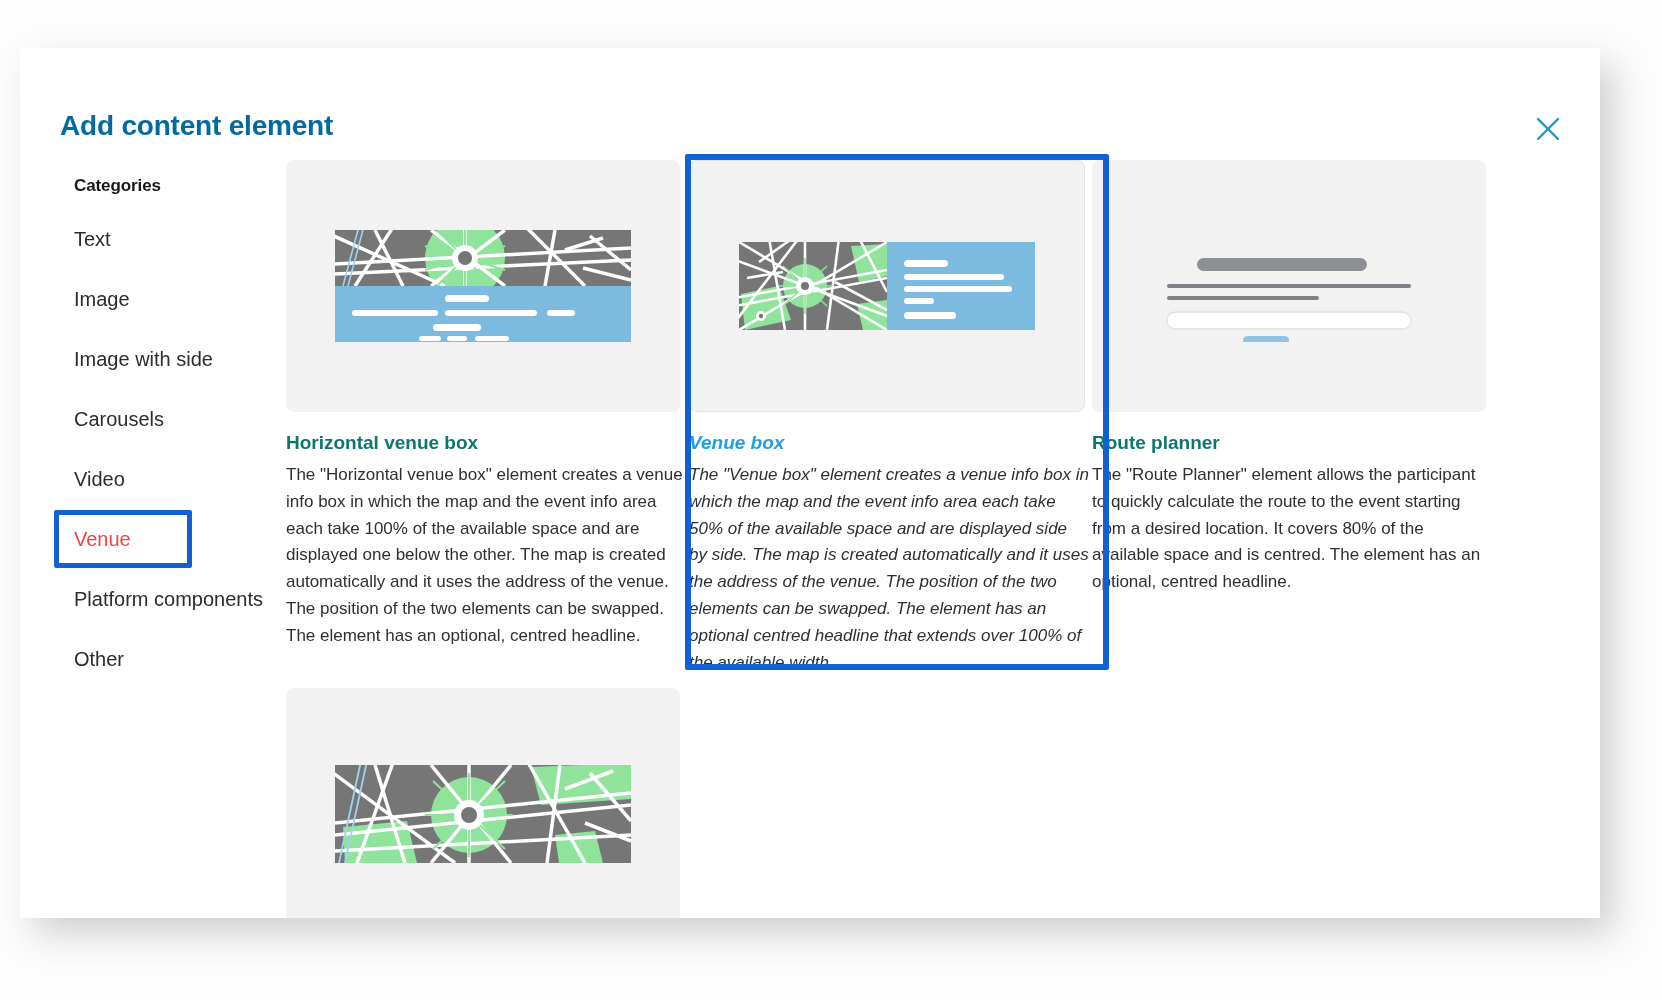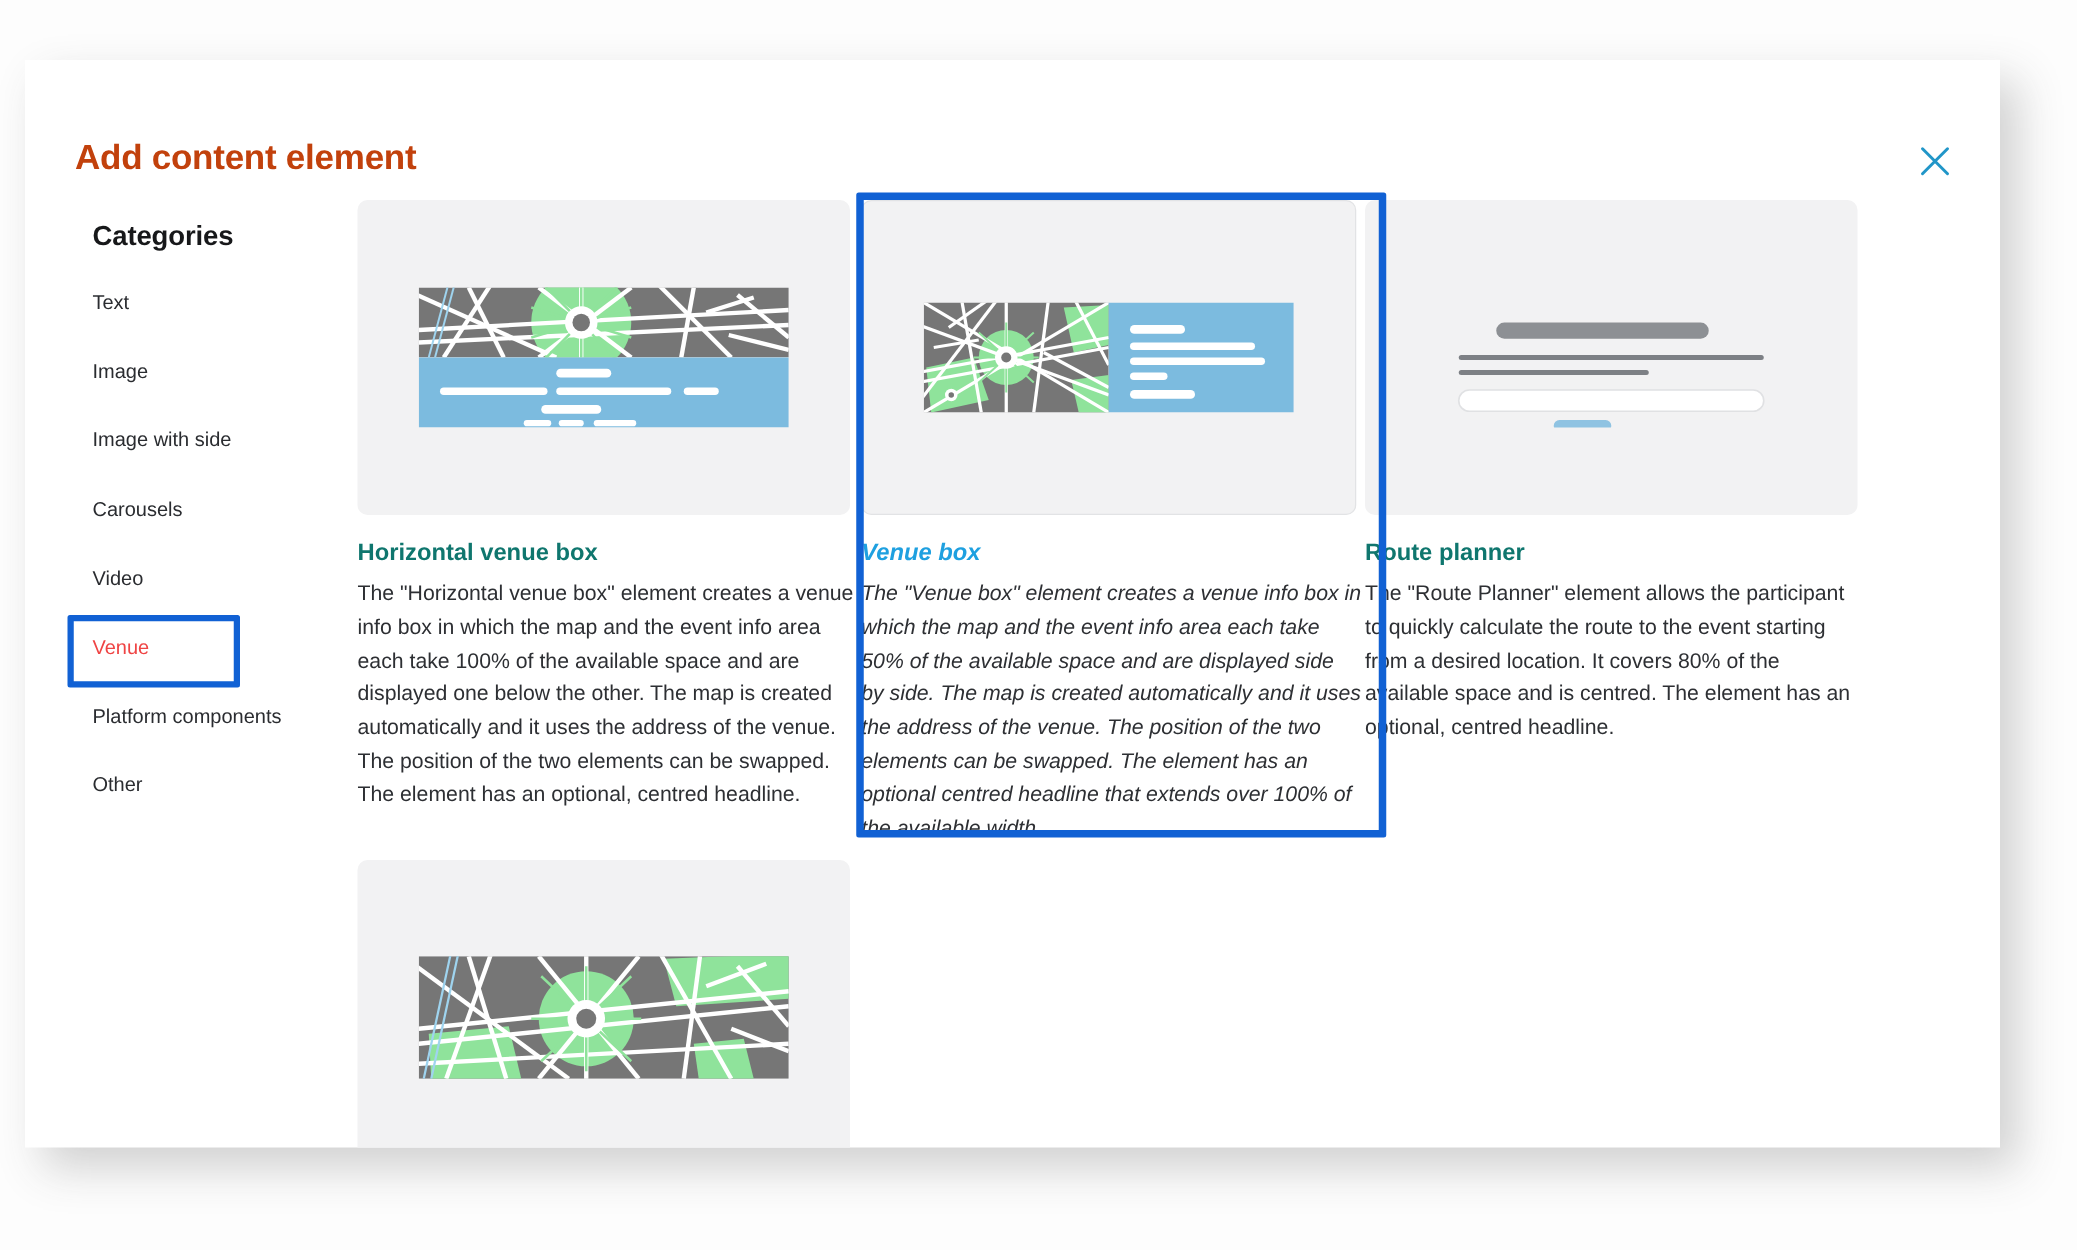--- a/index.html
+++ b/index.html
@@ -14,38 +14,38 @@
   
   .dialog{
     position:absolute;left:20px;top:48px;width:1580px;height:870px;
     background:#ffffff;
     box-shadow:14px 16px 34px rgba(60,60,60,.23);
     overflow:hidden;
   }
 
   .dialog-title{
     position:absolute;left:40px;top:62px;
-    font-size:28px;font-weight:700;color:#c2410c;letter-spacing:-0.2px;
+    font-size:28px;font-weight:700;color:#0369a1;letter-spacing:-0.2px;
   }
 
   .close-btn{
     position:absolute;left:1505px;top:58px;width:46px;height:46px;
     display:flex;align-items:center;justify-content:center;
     cursor:pointer;background:transparent;border:none;padding:0;
   }
   .close-btn svg{display:block;}
 
   
   .sidebar{position:absolute;left:40px;top:128px;width:230px;}
   .sidebar-heading{
-    font-size:22px;font-weight:700;color:#17181a;margin:0 0 22px 14px;letter-spacing:-0.1px;
+    font-size:17px;font-weight:700;color:#17181a;margin:0 0 22px 14px;letter-spacing:-0.1px;
   }
   .cat-item{
     position:relative;
-    font-size:16px;color:#2a2c30;
+    font-size:20px;color:#2a2c30;
     padding:9px 0 9px 14px;margin-bottom:18px;
     cursor:pointer;line-height:1.2;
   }
   .cat-item.selected{color:#ef4444;font-weight:400;}
   .cat-item.selected .sel-ring{
     position:absolute;left:-6px;top:-8px;width:128px;height:48px;
     border:5px solid #1161d4;border-radius:2px;pointer-events:none;
   }
 
   

